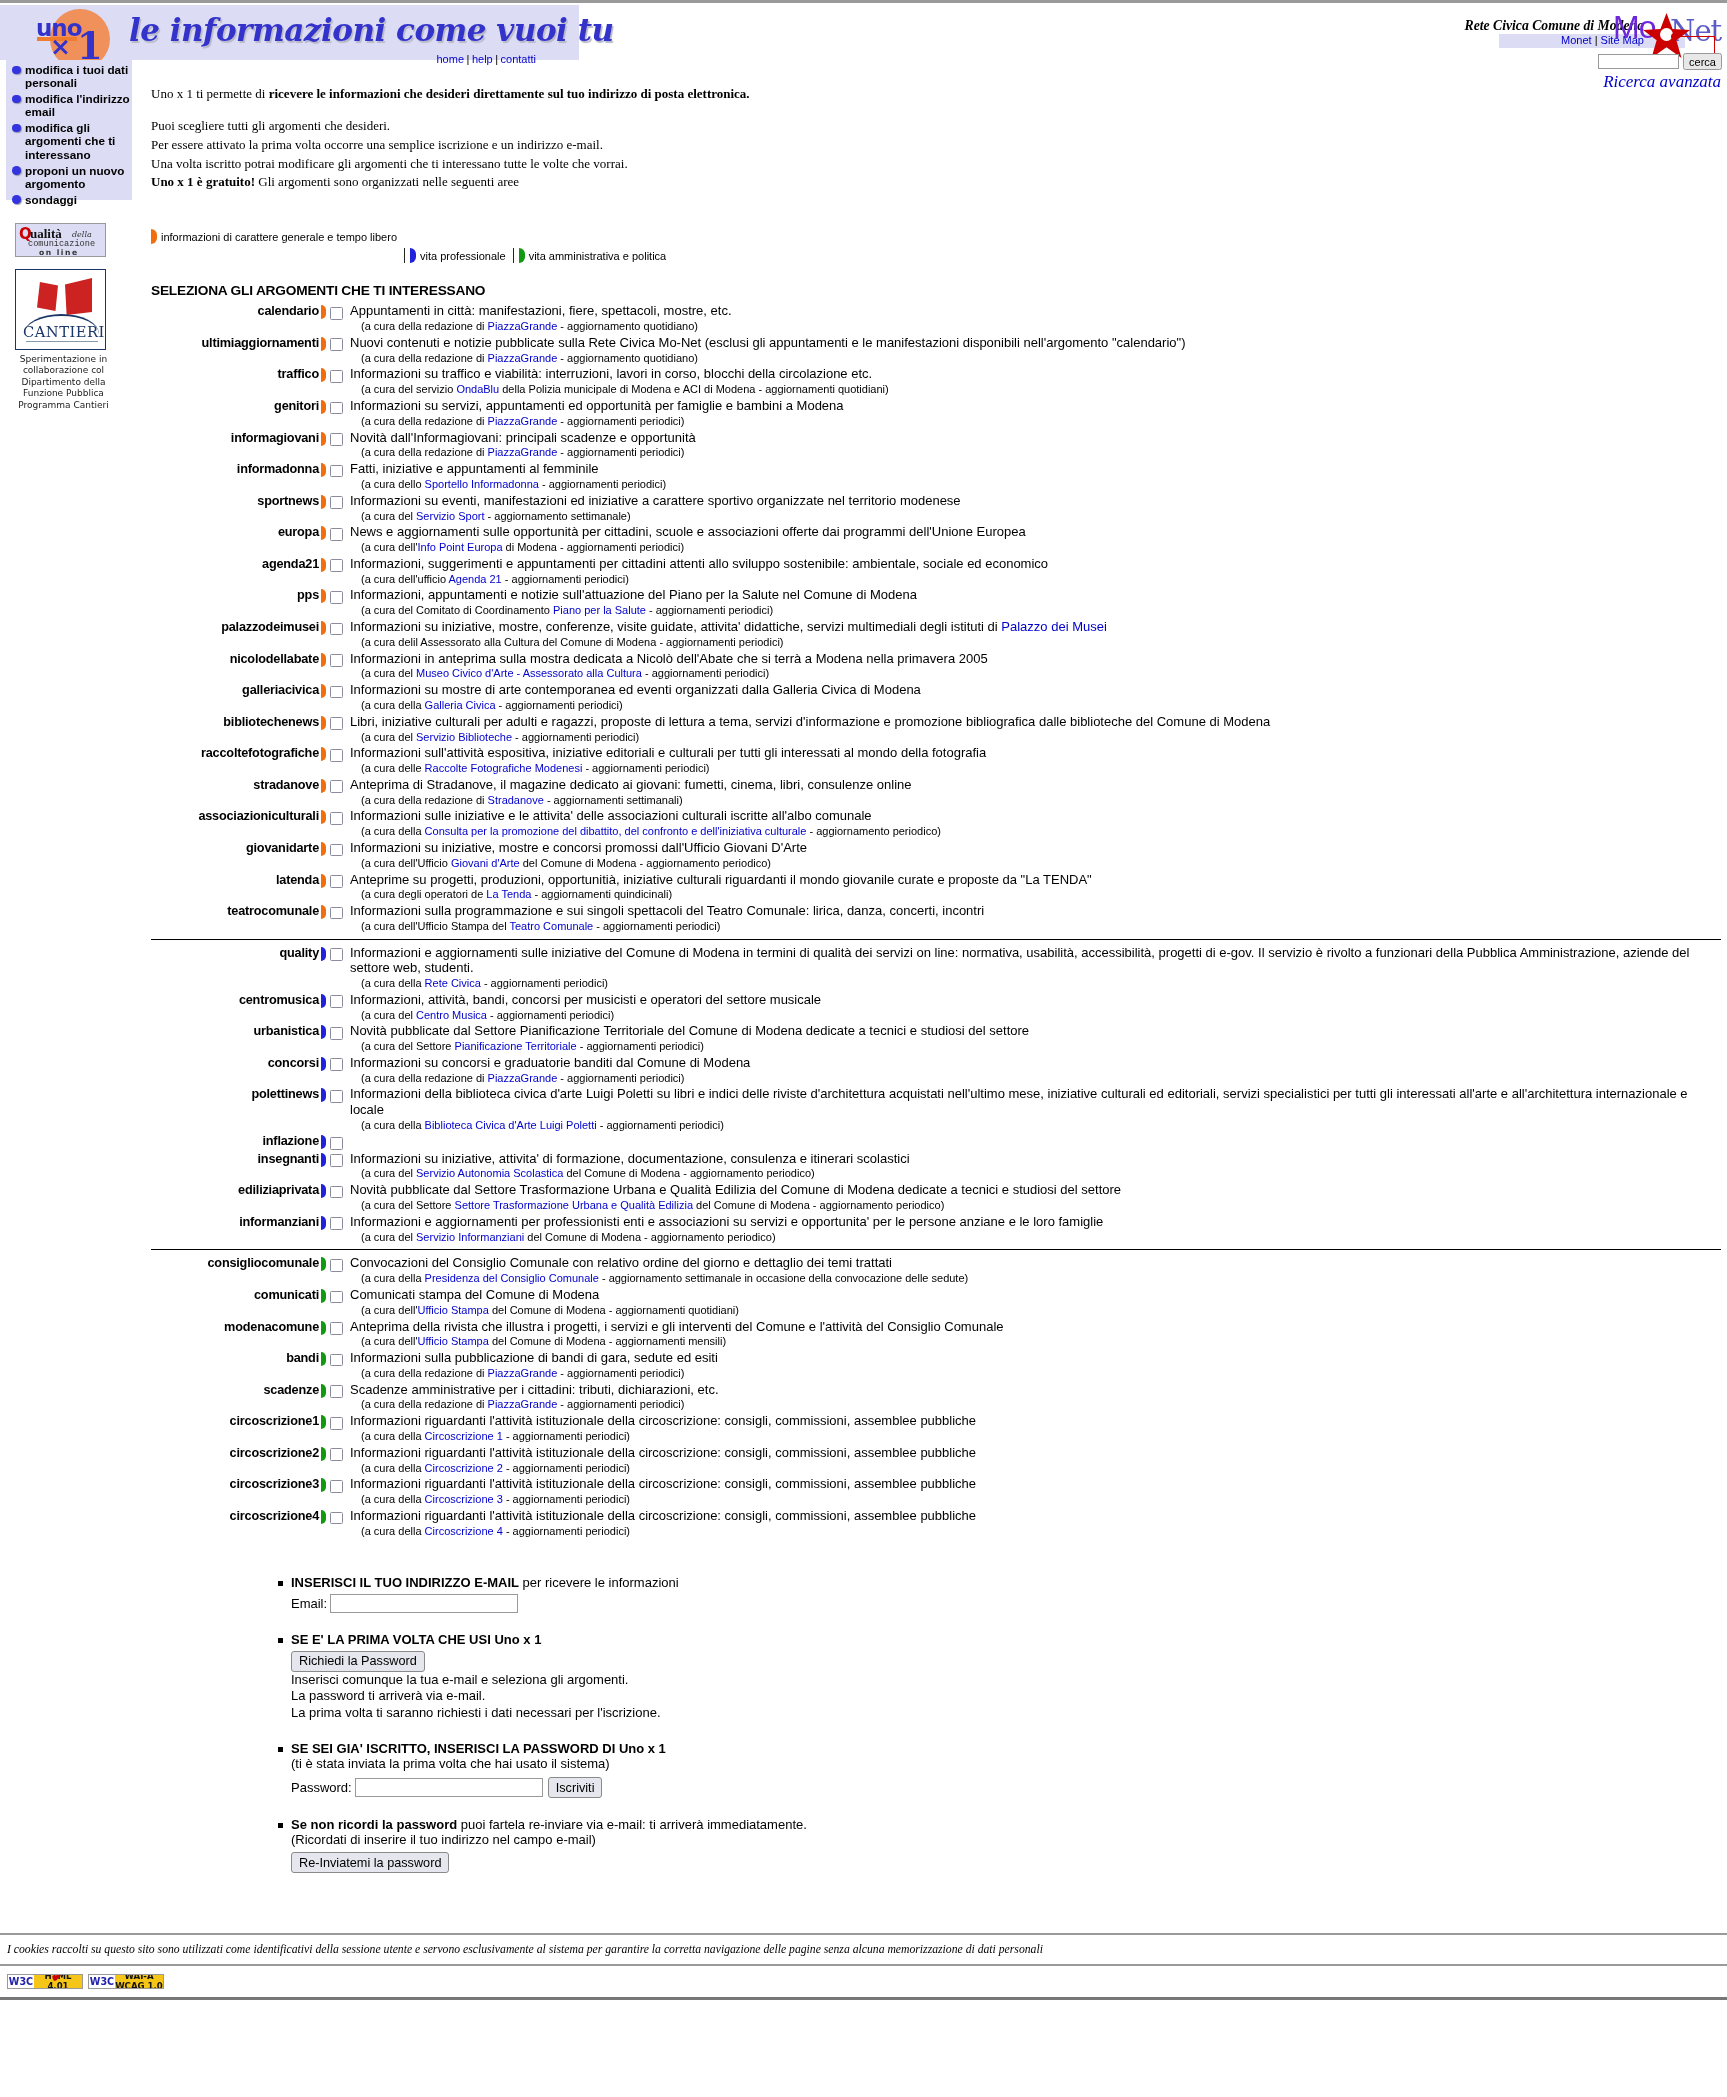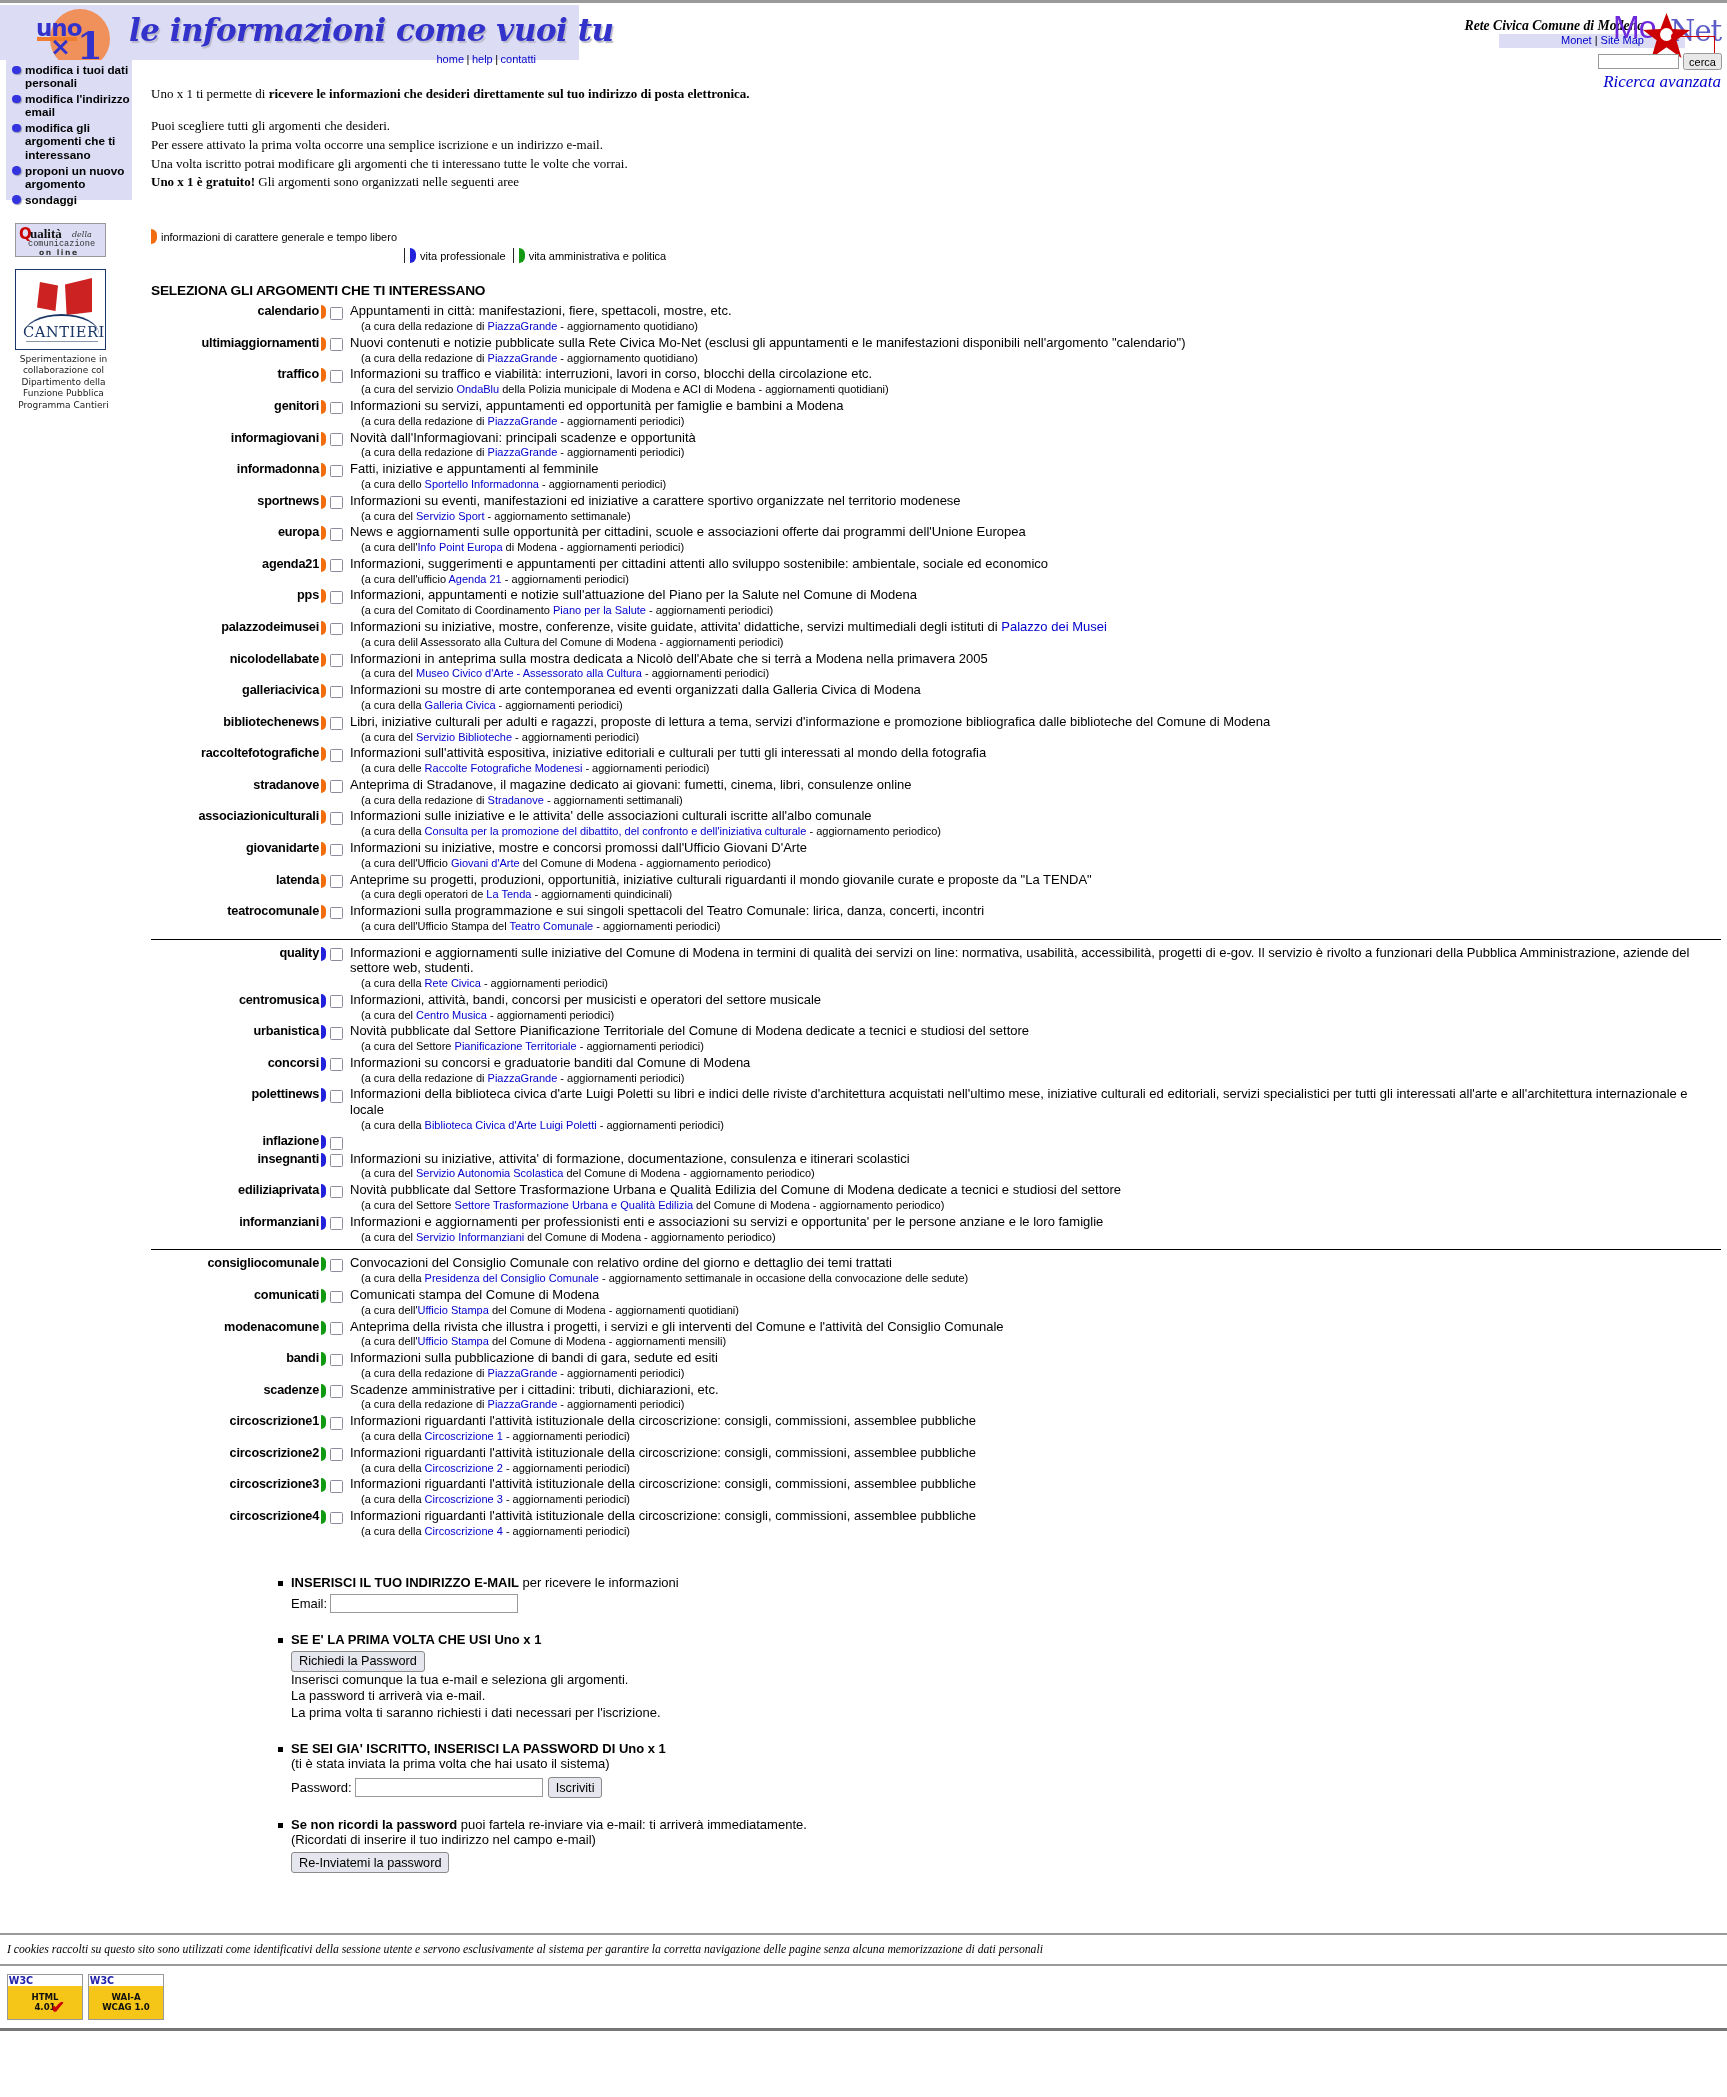--- a/index.html
+++ b/index.html
@@ -293,22 +293,22 @@
 
   
   .footer { margin-top: 41px; }
   .foot-rule { border-top: 2px solid #9a9a9a; }
   .cookie {
     font-family: "Liberation Serif", serif;
     font-style: italic; font-size: 11.7px; padding: 8px 7px 8px 7px;
   }
   .badges { padding: 8px 7px; display:flex; gap: 5px; }
   .badge {
-    width: 76px; height: 46px; border: 0.5px solid #999; display:flex;
-    position: relative; overflow:hidden;flex-direction:column;
+    width: 76px; height: 15px; border: 0.5px solid #999; display:flex;
+    position: relative; overflow:hidden;
   }
   .badge .left {
     width: 26px; background: #fff; display:flex; align-items:center;
     justify-content:center;
     font-family:"DejaVu Sans", sans-serif; font-weight:bold; font-size:9.6px;
     color:#2222aa;
   }
   .badge .right {
     flex:1; background: #f5c518; color:#111; display:flex;
     flex-direction: column; align-items:center; justify-content:center;

